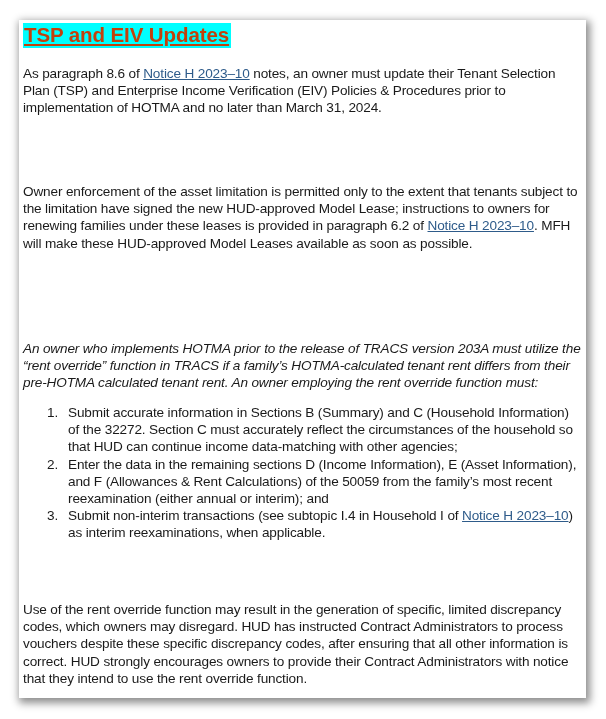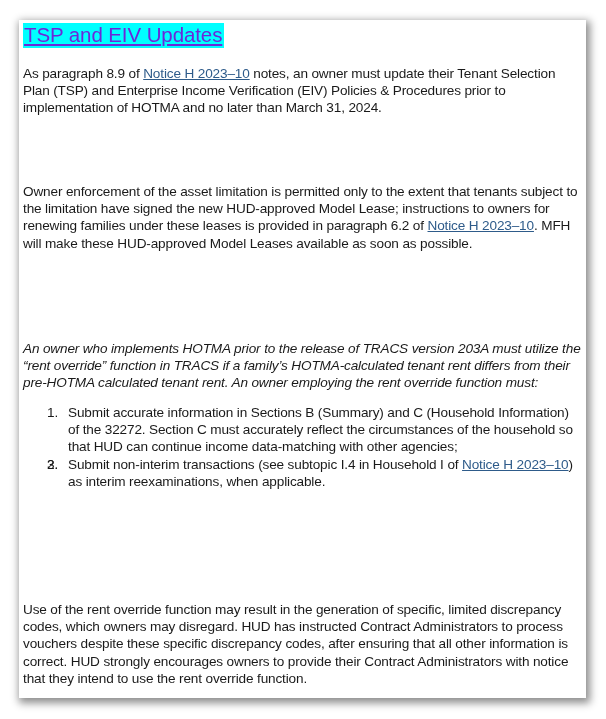--- a/index.html
+++ b/index.html
@@ -18,27 +18,27 @@
       height: 678px;
       background: #ffffff;
       box-shadow: 2px 3px 8px 2px rgba(0,0,0,0.45);
       font-family: "Liberation Sans", sans-serif;
       color: #1a1a1a;
       box-sizing: border-box;
       padding: 0 6px 0 4px;
     }
     .heading {
       display: inline-block;
-      font-weight: normal;
+      font-weight: bold;
       font-size: 20.5px;
       line-height: 24px;
       text-decoration: underline;
       text-decoration-thickness: 2px;
       text-underline-offset: 2px;
-      color: #6d28d9;
+      color: #c2410c;
       background: #00ffff;
       padding: 0 2px 1px 1px;
       letter-spacing: -0.1px;
     }
     .para {
       font-size: 13.6px;
       line-height: 17.2px;
       margin: 0;
       letter-spacing: -0.15px;
     }
@@ -76,33 +76,34 @@
       top: 0;
     }
     .sec3-p2 { position: absolute; left: 4px; top: 581px; width: 560px; }
   </style>
 </head>
 <body>
 
 <div class="page">
 
   <div class="heading sec1-h">TSP and EIV Updates</div>
-  <p class="para sec1-p"><span>As paragraph 8.9 of </span><a class="link">Notice H 2023–10</a><span> notes, an owner must update their Tenant Selection Plan (TSP) and Enterprise Income Verification (EIV) Policies &amp; Procedures prior to implementation of HOTMA and no later than March 31, 2024.</span></p>
+  <p class="para sec1-p"><span>As paragraph 8.6 of </span><a class="link">Notice H 2023–10</a><span> notes, an owner must update their Tenant Selection Plan (TSP) and Enterprise Income Verification (EIV) Policies &amp; Procedures prior to implementation of HOTMA and no later than March 31, 2024.</span></p>
 
   <p class="para sec2-p"><span>Owner enforcement of the asset limitation is permitted only to the extent that tenants subject to the limitation have signed the new HUD-approved Model Lease; instructions to owners for renewing families under these leases is provided in paragraph 6.2 of </span><a class="link">Notice H 2023–10</a><span>. MFH will make these HUD-approved Model Leases available as soon as possible.</span></p>
 
   <p class="para sec3-p">An owner who implements HOTMA prior to the release of TRACS version 203A must utilize the “rent override” function in TRACS if a family’s HOTMA-calculated tenant rent differs from their pre-HOTMA calculated tenant rent. An owner employing the rent override function must:</p>
 
   <ol class="list">
     <li>
       <span class="num">1.</span>
       <span>Submit accurate information in Sections B (Summary) and C (Household Information) of the 32272. Section C must accurately reflect the circumstances of the household so that HUD can continue income data-matching with other agencies;</span>
     </li>
     <li>
       <span class="num">2.</span>
+      <span>Enter the data in the remaining sections D (Income Information), E (Asset Information), and F (Allowances &amp; Rent Calculations) of the 50059 from the family’s most recent reexamination (either annual or interim); and</span>
     </li>
     <li>
       <span class="num">3.</span>
       <span>Submit non-interim transactions (see subtopic I.4 in Household I of </span><a class="link">Notice H 2023–10</a><span>) as interim reexaminations, when applicable.</span>
     </li>
   </ol>
 
   <p class="para sec3-p2">Use of the rent override function may result in the generation of specific, limited discrepancy codes, which owners may disregard. HUD has instructed Contract Administrators to process vouchers despite these specific discrepancy codes, after ensuring that all other information is correct. HUD strongly encourages owners to provide their Contract Administrators with notice that they intend to use the rent override function.</p>
 
 </div>

